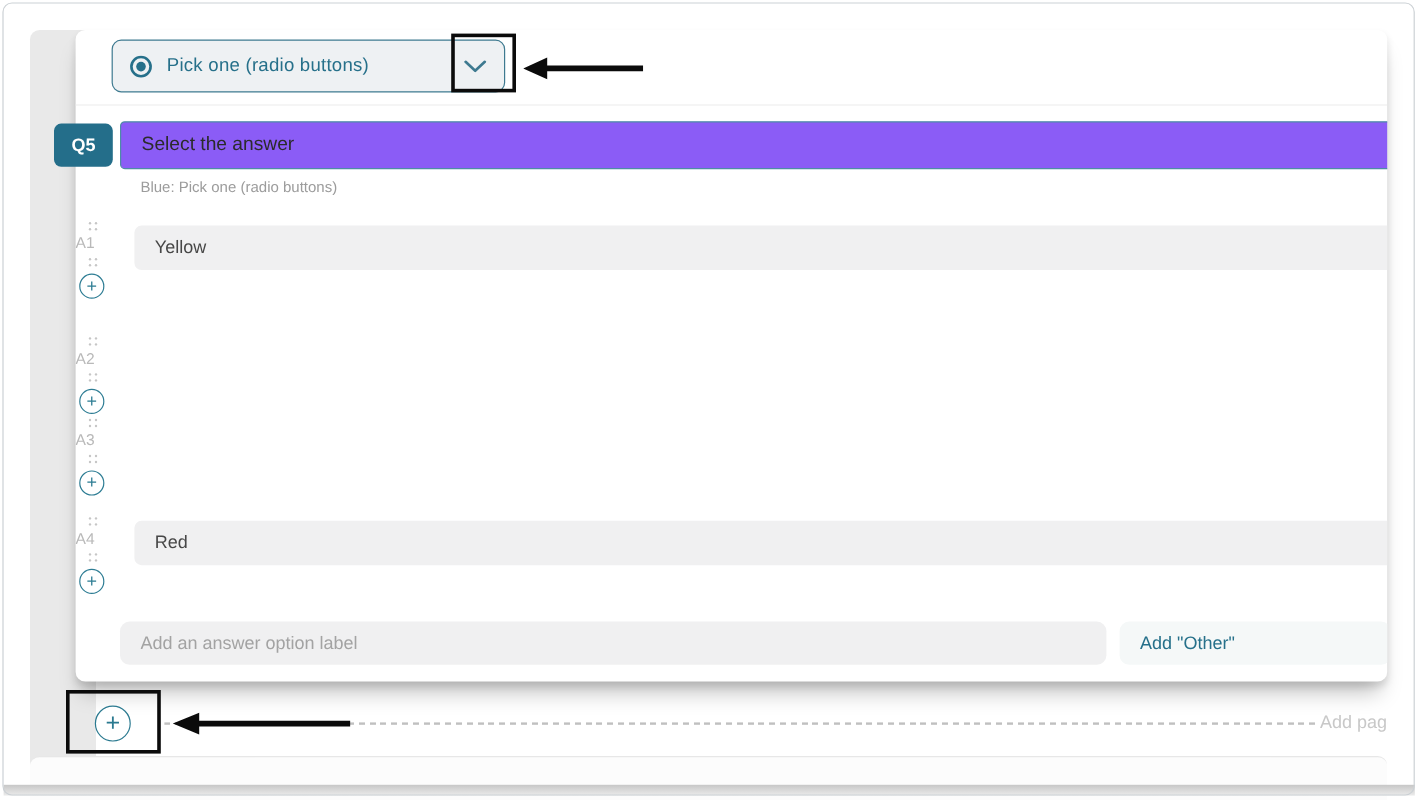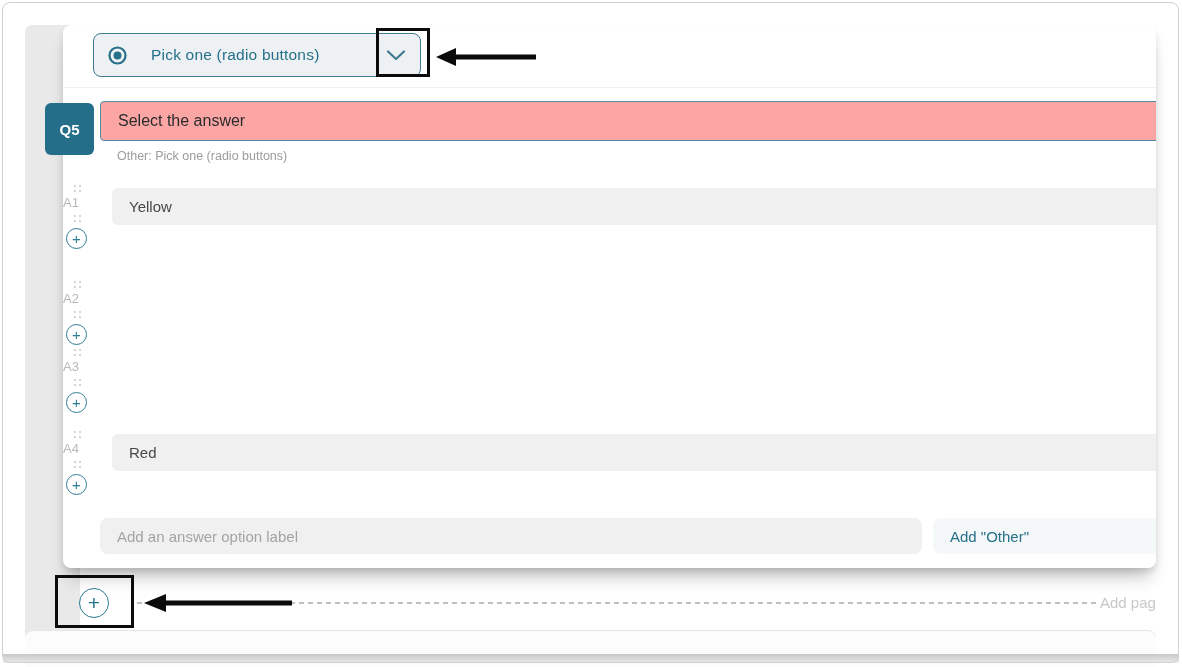--- a/index.html
+++ b/index.html
@@ -34,33 +34,33 @@
     box-shadow:0 4px 6px rgba(0,0,0,.10), 0 14px 18px -6px rgba(0,0,0,.25);
   }
   .card-clip { position:absolute; inset:0; overflow:hidden; border-radius:8px; }
 
   
   .type-select {
     position:absolute; left:30px; top:8px; width:328px; height:44px;
     background:#eef1f3; border:1.5px solid #3e7a90; border-radius:8px;
     display:flex; align-items:center; padding:0 14px; cursor:pointer; z-index:5;
   }
-  .type-select .lbl { margin-left:24px; color:#26708a; font-size:15.5px; letter-spacing:.2px; }
+  .type-select .lbl { margin-left:12px; color:#26708a; font-size:15.5px; letter-spacing:.2px; }
   .type-select .chev { margin-left:auto; display:flex; }
 
   .divider { position:absolute; left:0; right:0; top:62px; height:1px; background:#efefef; }
 
   .q-badge {
-    position:absolute; left:-18px; top:78px; width:49px; height:52px;
+    position:absolute; left:-18px; top:78px; width:49px; height:36px;
     background:#246e8a; border-radius:6px; color:#fff; font-weight:bold; font-size:15px;
     display:flex; align-items:center; justify-content:center; z-index:6;
   }
   .q-title {
     position:absolute; left:37px; top:76px; width:1060px; height:40px;
-    background:#fca5a5; border:1.5px solid #4e8ca6; border-radius:4px;
+    background:#8b5cf6; border:1.5px solid #4e8ca6; border-radius:4px;
     padding:0 17px; font-size:16px; color:#2b2b2b; outline:none;
     font-family:"Liberation Sans", sans-serif;
   }
   .q-caption { position:absolute; left:54px; top:124px; font-size:12.5px; color:#9c9c9c; }
 
   
   .answer-row { position:absolute; left:0; right:0; height:64px; }
   .answer-input {
     position:absolute; left:37px; top:0; width:1060px; height:37px;
     background:#f0f0f1; border:none; border-radius:6px;
@@ -142,21 +142,21 @@
         </svg>
       </span>
     </div>
 
     <div class="q-badge">Q5</div>
 
     <div class="card-clip">
       <div class="divider"></div>
 
       <input class="q-title" value="Select the answer" style="">
-      <div class="q-caption">Other: Pick one (radio buttons)</div>
+      <div class="q-caption">Blue: Pick one (radio buttons)</div>
 
       <div class="answer-row" style="top:163px">
         <div class="dots top">
             <i></i>
             <i></i>
             <i></i>
             <i></i>
           </div>
         <div class="aid">A1</div>
         <div class="dots bot">

